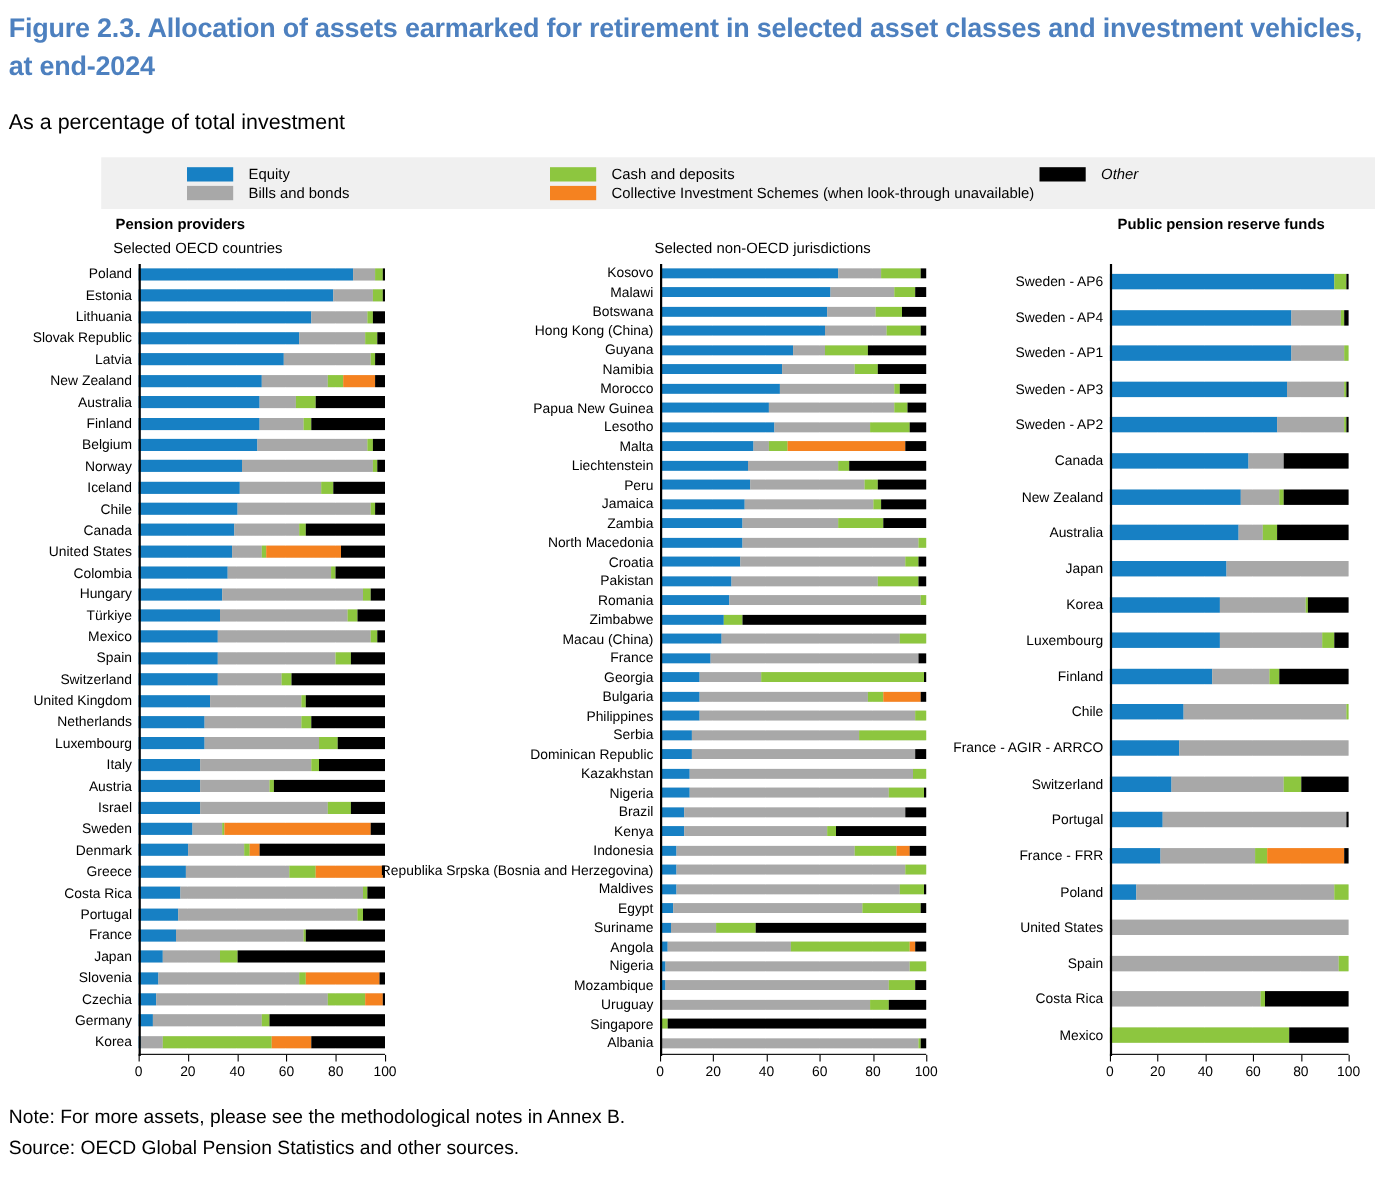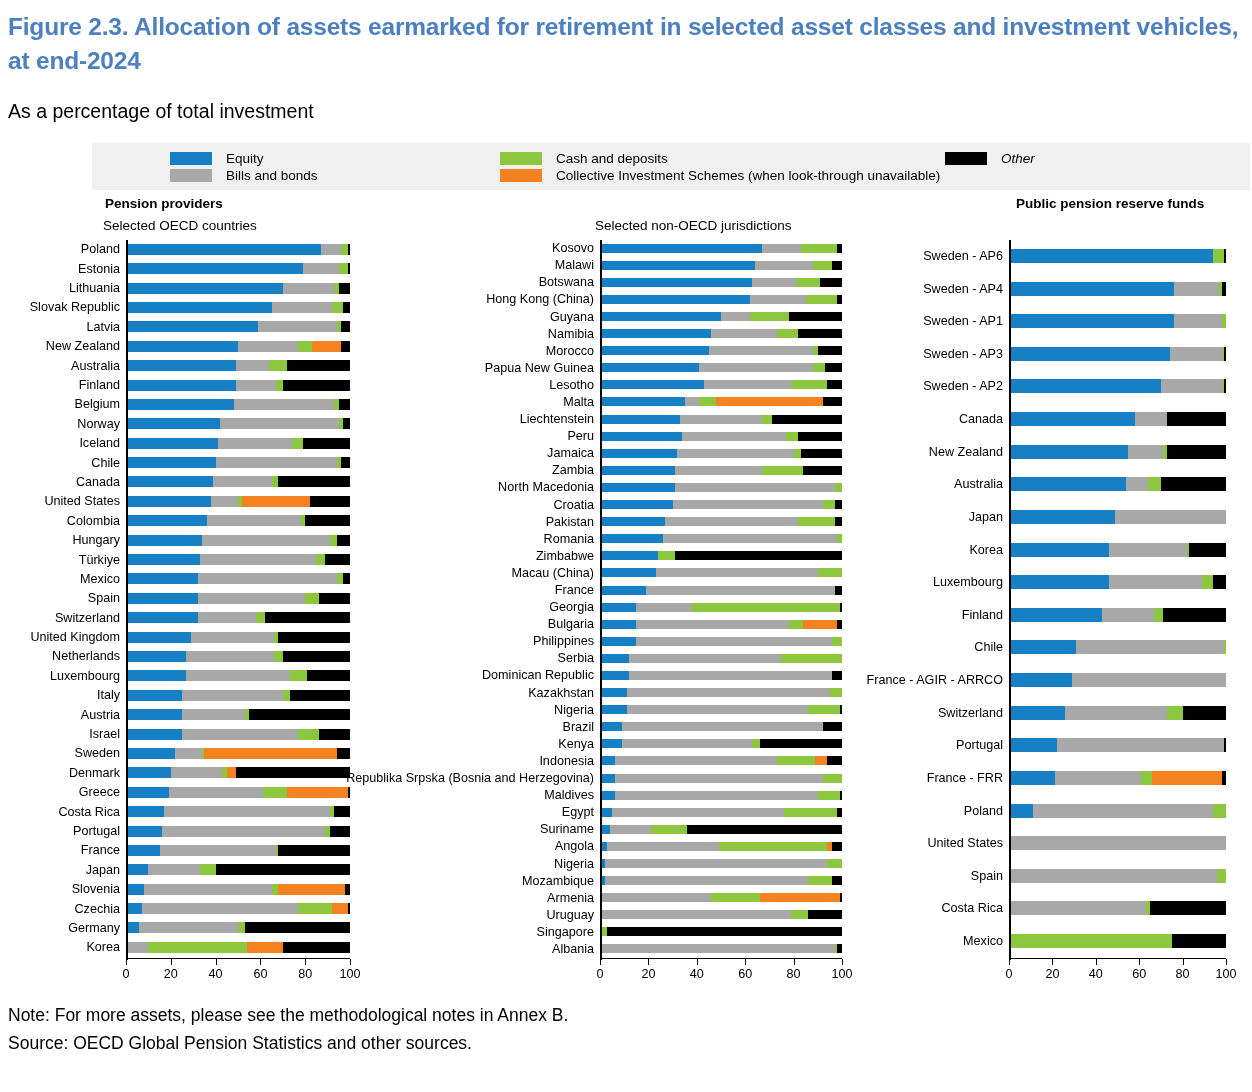--- a/index.html
+++ b/index.html
@@ -959,31 +959,20 @@
           </div>
           <div class="track">
             <div class="seg" style="width: 2%; background: rgb(23, 128, 196);"></div>
             <div class="seg" style="width: 84%; background: rgb(168, 168, 168);"></div>
             <div class="seg" style="width: 10%; background: rgb(141, 198, 63);"></div>
             <div class="seg" style="width: 4%; background: rgb(0, 0, 0);"></div>
           </div>
         </div>
         <div class="row">
           <div class="rowlabel">
-            <span>Armenia</span>
-          </div>
-          <div class="track">
-            <div class="seg" style="width: 46%; background: rgb(168, 168, 168);"></div>
-            <div class="seg" style="width: 20%; background: rgb(141, 198, 63);"></div>
-            <div class="seg" style="width: 33%; background: rgb(245, 130, 32);"></div>
-            <div class="seg" style="width: 1%; background: rgb(0, 0, 0);"></div>
-          </div>
-        </div>
-        <div class="row">
-          <div class="rowlabel">
             <span>Uruguay</span>
           </div>
           <div class="track">
             <div class="seg" style="width: 79%; background: rgb(168, 168, 168);"></div>
             <div class="seg" style="width: 7%; background: rgb(141, 198, 63);"></div>
             <div class="seg" style="width: 14%; background: rgb(0, 0, 0);"></div>
           </div>
         </div>
         <div class="row">
           <div class="rowlabel">

